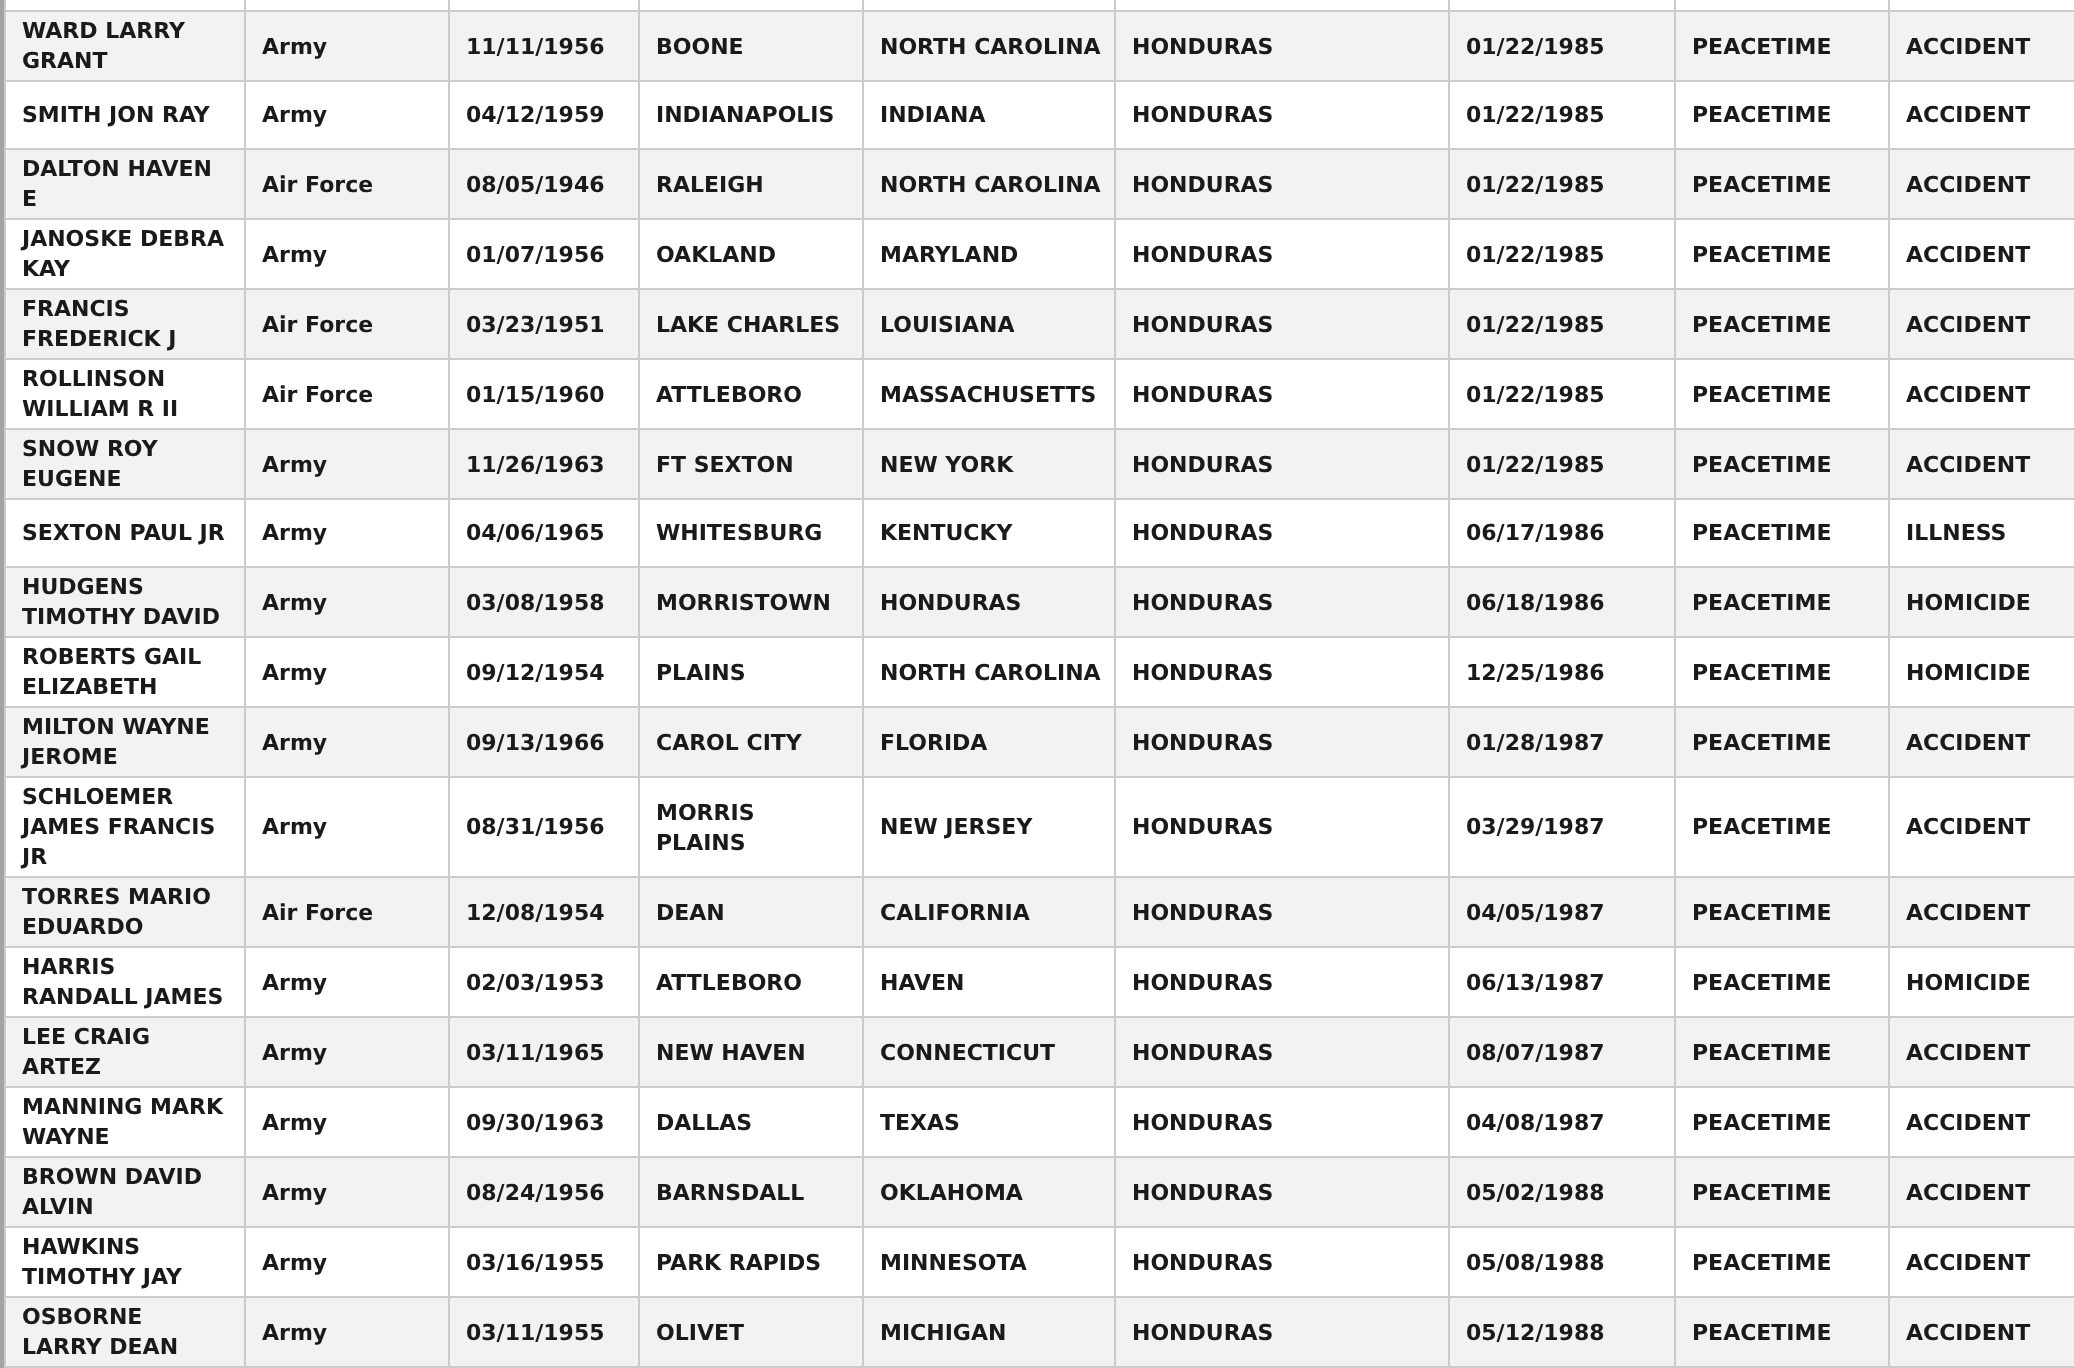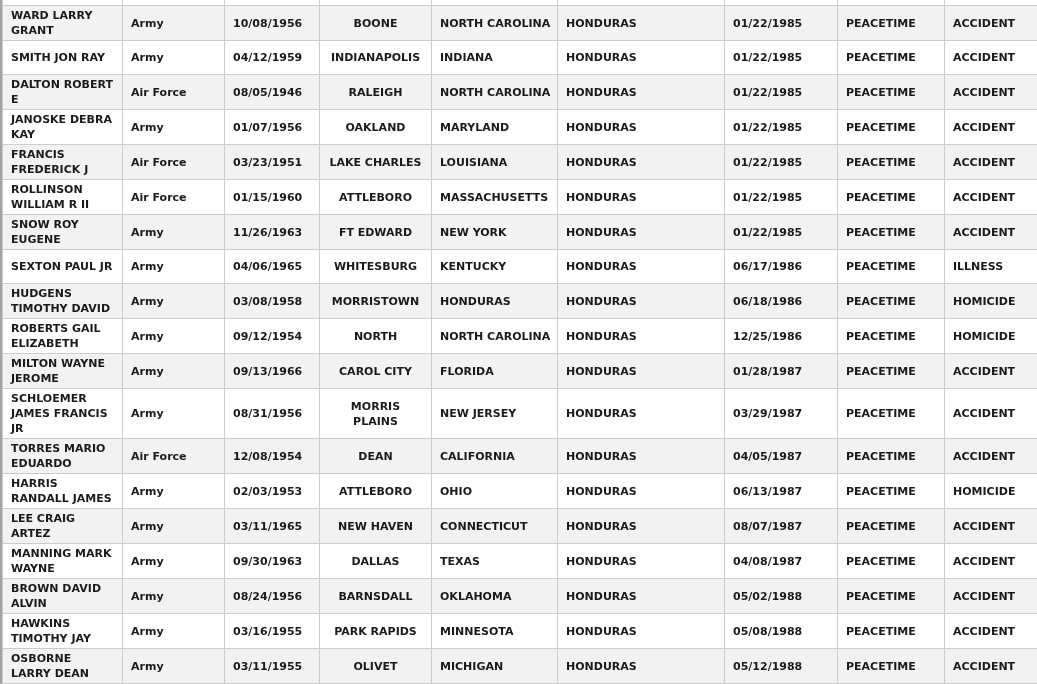--- a/index.html
+++ b/index.html
@@ -34,21 +34,21 @@
     border: 1px solid var(--border);
     padding: 2px 8px;
     vertical-align: middle;
     overflow: hidden;
     word-wrap: break-word;
   }
   table.records tr { height: 34px; }
   tr.row-gray td { background: var(--row-alt); }
   tr.row-white td { background: var(--row-base); }
   td.nowrap { white-space: nowrap; }
-  td.c-home-city { padding-right: 14px; text-align: center; }
+  td.c-home-city { padding-right: 14px; }
 </style>
 </head>
 <body>
 
 <div class="viewport">
   <table class="records">
     <colgroup>
       <col style="width:120px">
       <col style="width:102px">
       <col style="width:95px">
@@ -67,41 +67,41 @@
     <td class="c-home-city"></td>
     <td class="c-state nowrap"></td>
     <td class="c-country nowrap"></td>
     <td class="c-incident nowrap"></td>
     <td class="c-period nowrap"></td>
     <td class="c-casualty nowrap"></td>
   </tr>
         <tr class="row-gray">
     <td class="c-name">WARD LARRY GRANT</td>
     <td class="c-branch nowrap">Army</td>
-    <td class="c-birth nowrap">10/08/1956</td>
+    <td class="c-birth nowrap">11/11/1956</td>
     <td class="c-home-city">BOONE</td>
     <td class="c-state nowrap">NORTH CAROLINA</td>
     <td class="c-country nowrap">HONDURAS</td>
     <td class="c-incident nowrap">01/22/1985</td>
     <td class="c-period nowrap">PEACETIME</td>
     <td class="c-casualty nowrap">ACCIDENT</td>
   </tr>
         <tr class="row-white">
     <td class="c-name">SMITH JON RAY</td>
     <td class="c-branch nowrap">Army</td>
     <td class="c-birth nowrap">04/12/1959</td>
     <td class="c-home-city">INDIANAPOLIS</td>
     <td class="c-state nowrap">INDIANA</td>
     <td class="c-country nowrap">HONDURAS</td>
     <td class="c-incident nowrap">01/22/1985</td>
     <td class="c-period nowrap">PEACETIME</td>
     <td class="c-casualty nowrap">ACCIDENT</td>
   </tr>
         <tr class="row-gray">
-    <td class="c-name">DALTON ROBERT E</td>
+    <td class="c-name">DALTON HAVEN E</td>
     <td class="c-branch nowrap">Air Force</td>
     <td class="c-birth nowrap">08/05/1946</td>
     <td class="c-home-city">RALEIGH</td>
     <td class="c-state nowrap">NORTH CAROLINA</td>
     <td class="c-country nowrap">HONDURAS</td>
     <td class="c-incident nowrap">01/22/1985</td>
     <td class="c-period nowrap">PEACETIME</td>
     <td class="c-casualty nowrap">ACCIDENT</td>
   </tr>
         <tr class="row-white">
@@ -134,21 +134,21 @@
     <td class="c-state nowrap">MASSACHUSETTS</td>
     <td class="c-country nowrap">HONDURAS</td>
     <td class="c-incident nowrap">01/22/1985</td>
     <td class="c-period nowrap">PEACETIME</td>
     <td class="c-casualty nowrap">ACCIDENT</td>
   </tr>
         <tr class="row-gray">
     <td class="c-name">SNOW ROY EUGENE</td>
     <td class="c-branch nowrap">Army</td>
     <td class="c-birth nowrap">11/26/1963</td>
-    <td class="c-home-city">FT EDWARD</td>
+    <td class="c-home-city">FT SEXTON</td>
     <td class="c-state nowrap">NEW YORK</td>
     <td class="c-country nowrap">HONDURAS</td>
     <td class="c-incident nowrap">01/22/1985</td>
     <td class="c-period nowrap">PEACETIME</td>
     <td class="c-casualty nowrap">ACCIDENT</td>
   </tr>
         <tr class="row-white">
     <td class="c-name">SEXTON PAUL JR</td>
     <td class="c-branch nowrap">Army</td>
     <td class="c-birth nowrap">04/06/1965</td>
@@ -167,21 +167,21 @@
     <td class="c-state nowrap">HONDURAS</td>
     <td class="c-country nowrap">HONDURAS</td>
     <td class="c-incident nowrap">06/18/1986</td>
     <td class="c-period nowrap">PEACETIME</td>
     <td class="c-casualty nowrap">HOMICIDE</td>
   </tr>
         <tr class="row-white">
     <td class="c-name">ROBERTS GAIL ELIZABETH</td>
     <td class="c-branch nowrap">Army</td>
     <td class="c-birth nowrap">09/12/1954</td>
-    <td class="c-home-city">NORTH</td>
+    <td class="c-home-city">PLAINS</td>
     <td class="c-state nowrap">NORTH CAROLINA</td>
     <td class="c-country nowrap">HONDURAS</td>
     <td class="c-incident nowrap">12/25/1986</td>
     <td class="c-period nowrap">PEACETIME</td>
     <td class="c-casualty nowrap">HOMICIDE</td>
   </tr>
         <tr class="row-gray">
     <td class="c-name">MILTON WAYNE JEROME</td>
     <td class="c-branch nowrap">Army</td>
     <td class="c-birth nowrap">09/13/1966</td>
@@ -212,21 +212,21 @@
     <td class="c-country nowrap">HONDURAS</td>
     <td class="c-incident nowrap">04/05/1987</td>
     <td class="c-period nowrap">PEACETIME</td>
     <td class="c-casualty nowrap">ACCIDENT</td>
   </tr>
         <tr class="row-white">
     <td class="c-name">HARRIS RANDALL JAMES</td>
     <td class="c-branch nowrap">Army</td>
     <td class="c-birth nowrap">02/03/1953</td>
     <td class="c-home-city">ATTLEBORO</td>
-    <td class="c-state nowrap">OHIO</td>
+    <td class="c-state nowrap">HAVEN</td>
     <td class="c-country nowrap">HONDURAS</td>
     <td class="c-incident nowrap">06/13/1987</td>
     <td class="c-period nowrap">PEACETIME</td>
     <td class="c-casualty nowrap">HOMICIDE</td>
   </tr>
         <tr class="row-gray">
     <td class="c-name">LEE CRAIG ARTEZ</td>
     <td class="c-branch nowrap">Army</td>
     <td class="c-birth nowrap">03/11/1965</td>
     <td class="c-home-city">NEW HAVEN</td>

